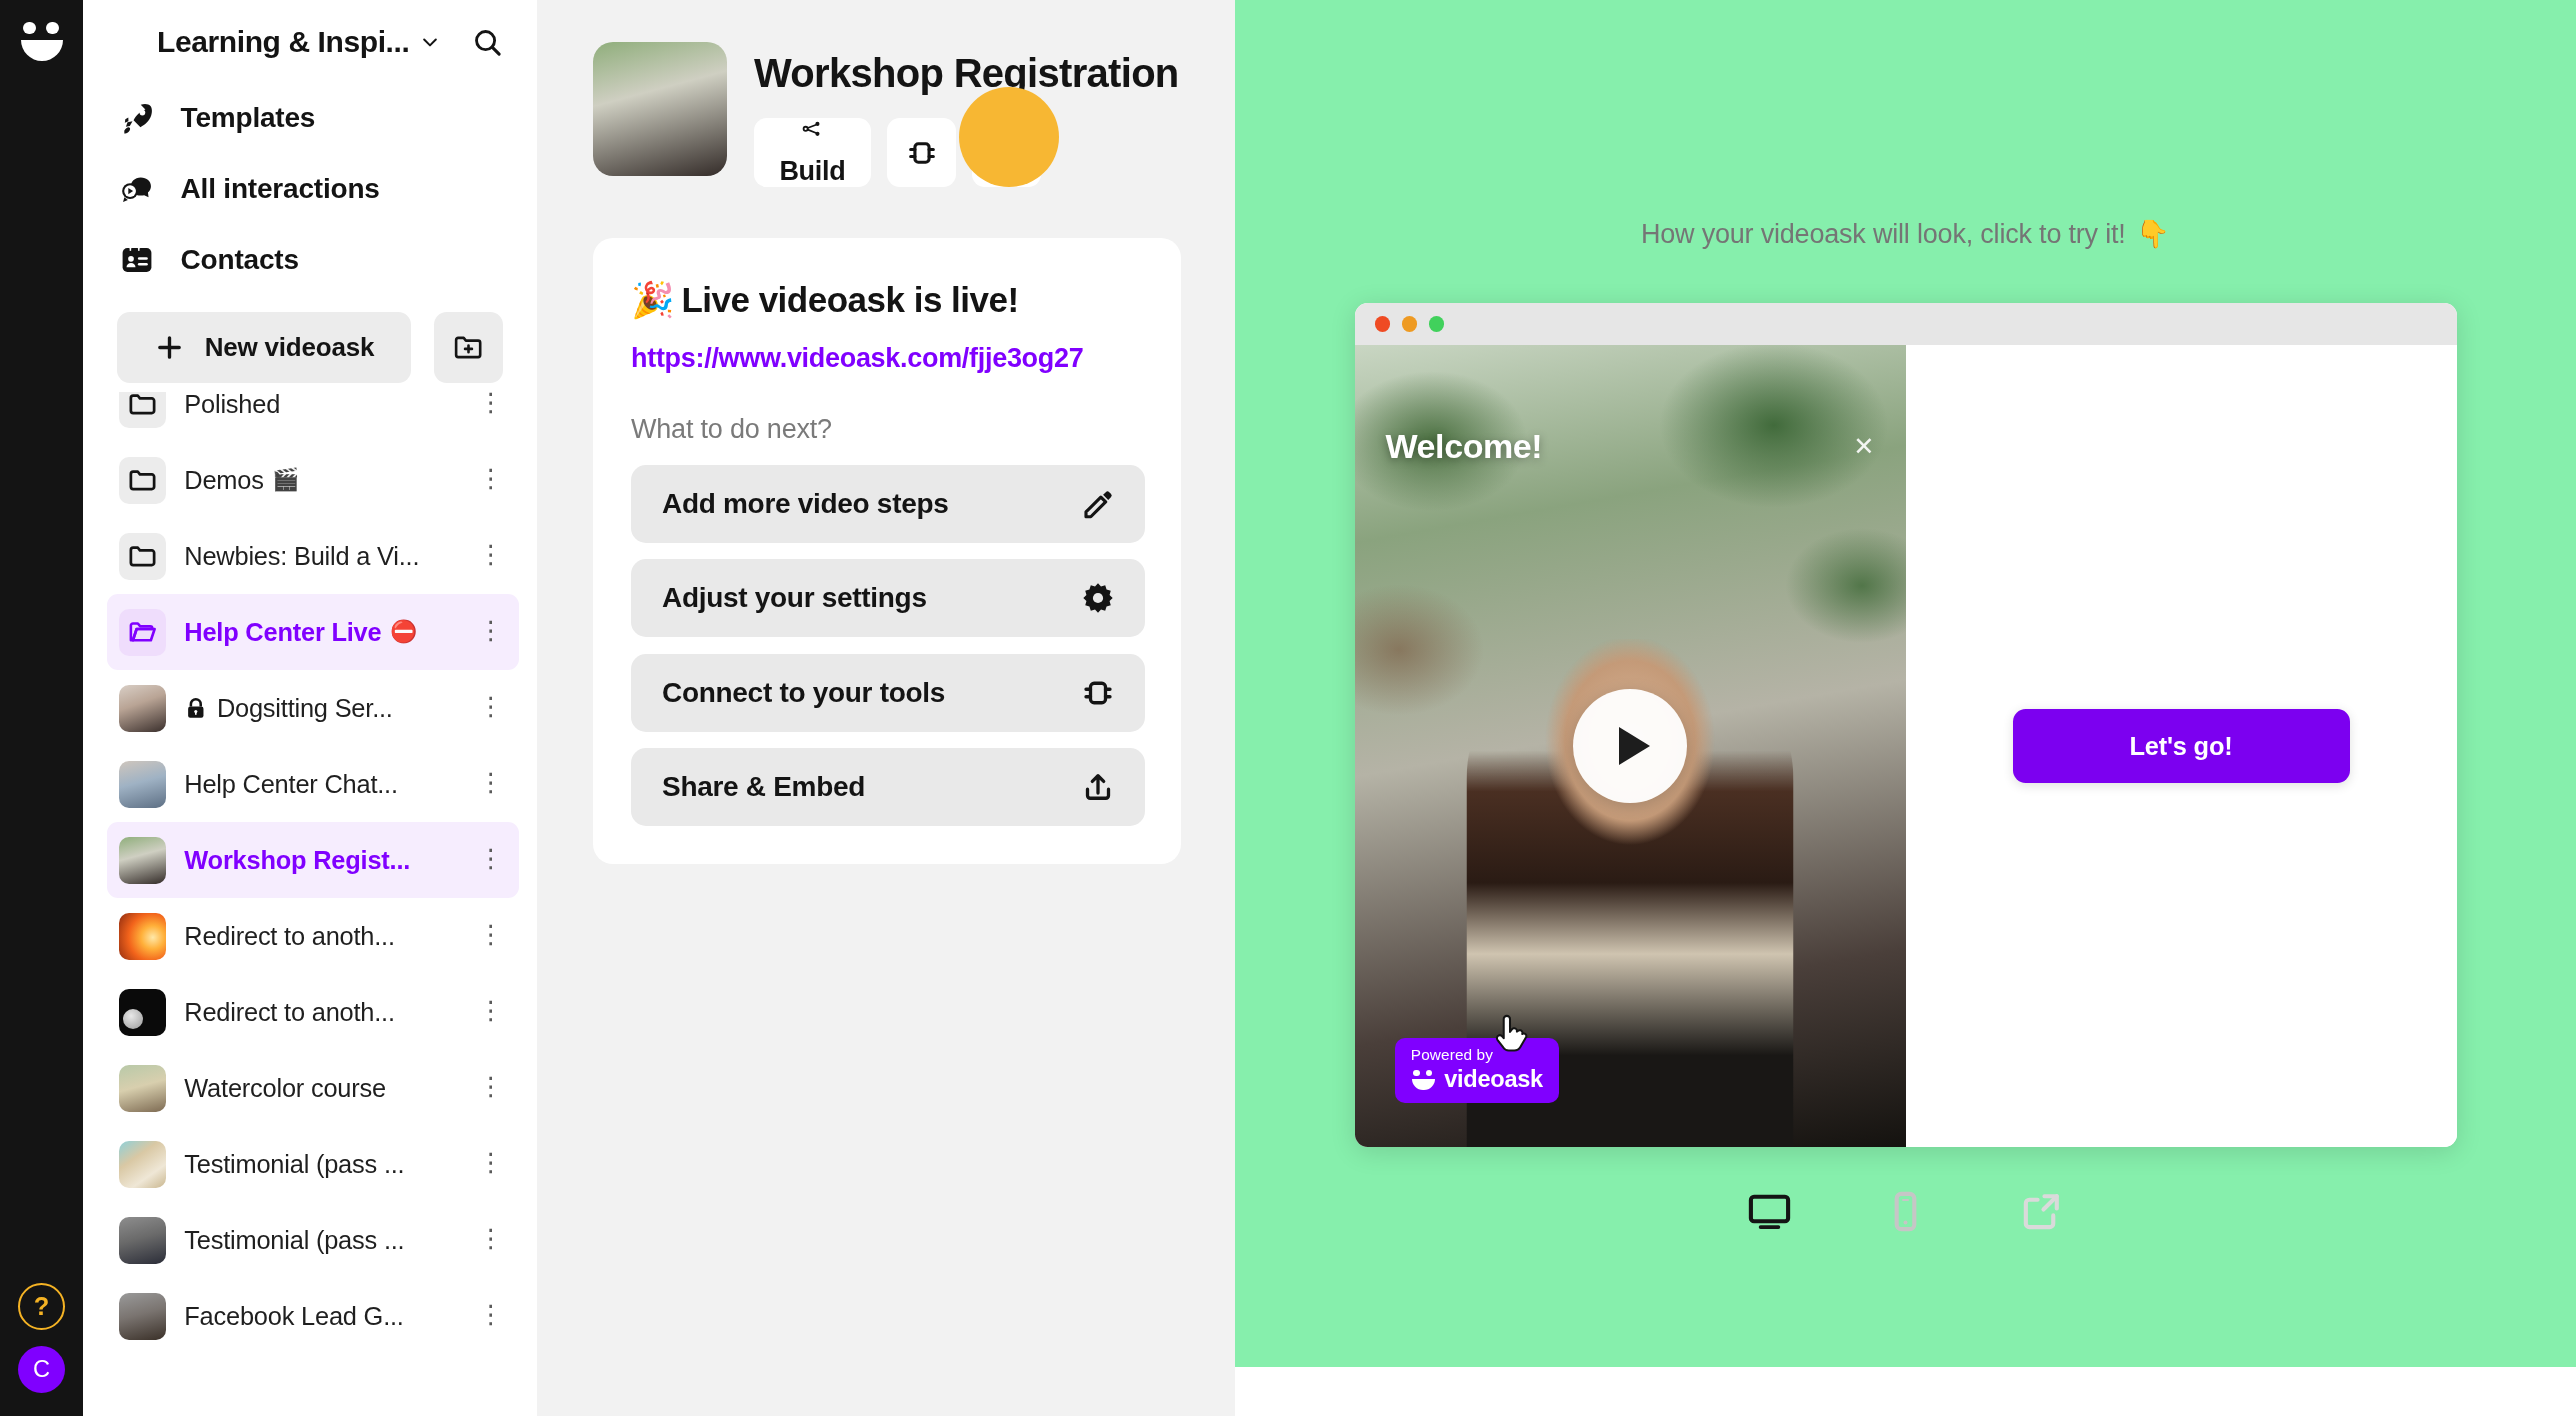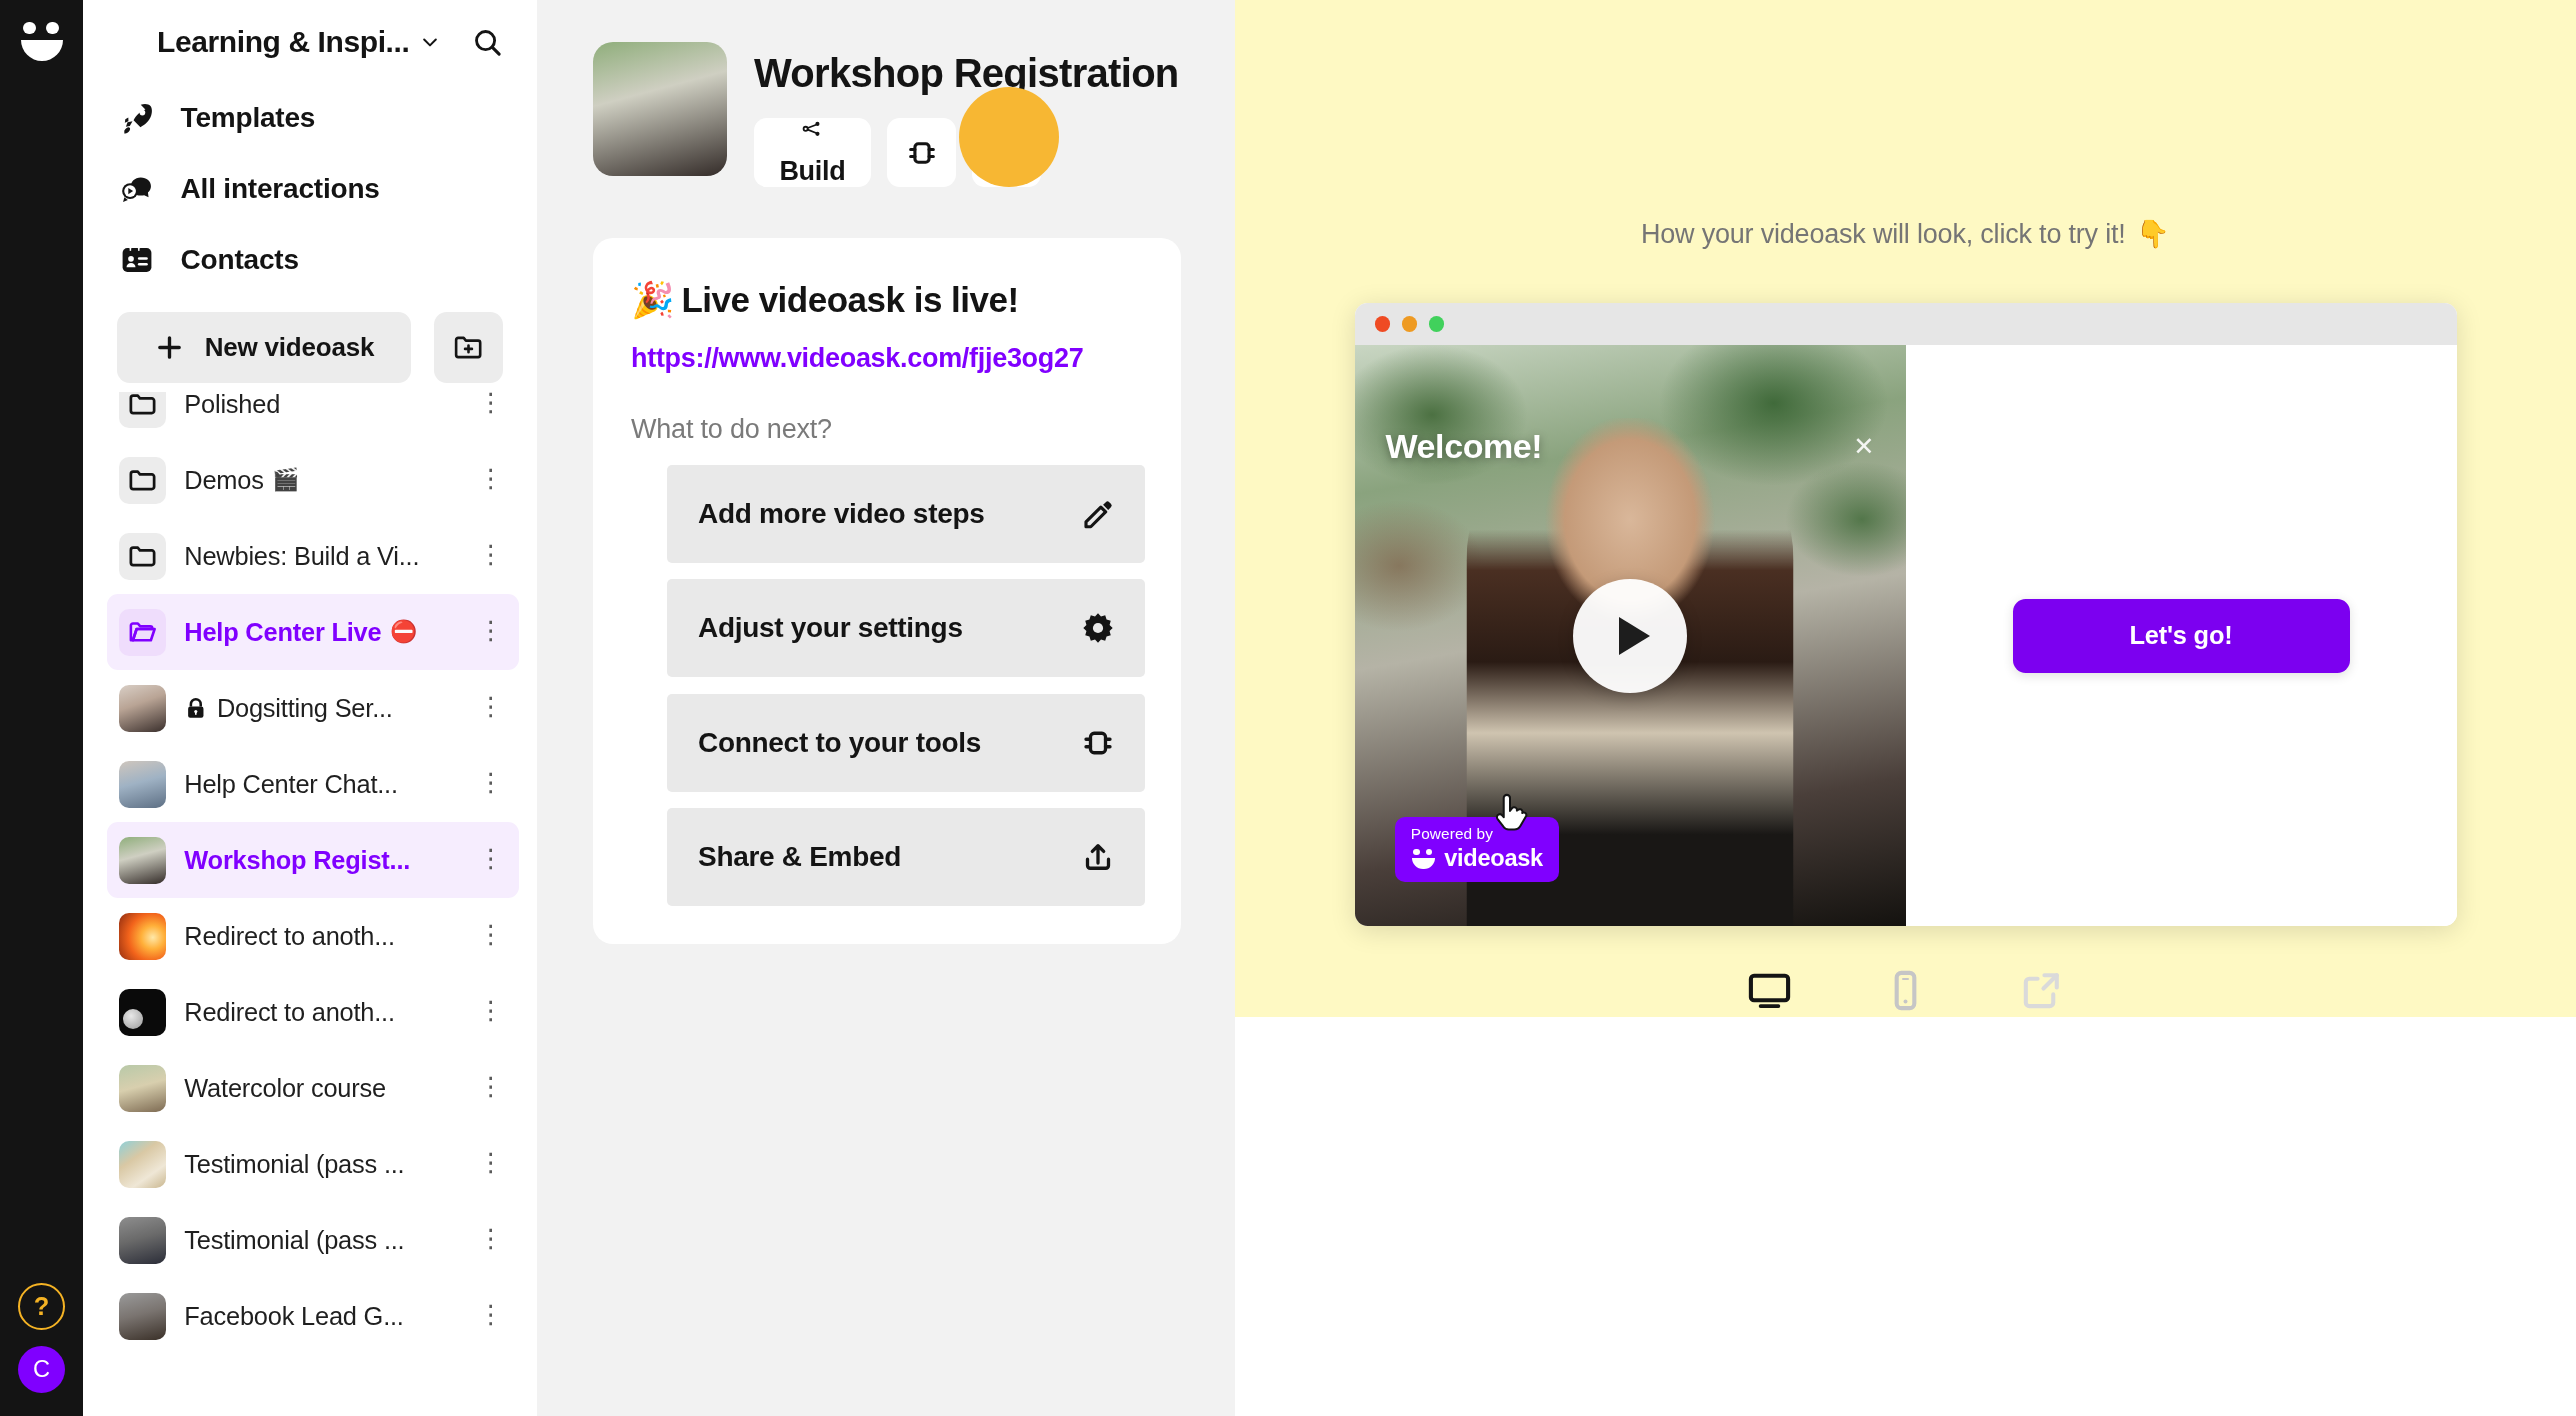--- a/index.html
+++ b/index.html
@@ -173,30 +173,30 @@
     display: inline-block; margin-top: 22px;
     font-size: 27px; font-weight: bold; color: #8000FF;
     letter-spacing: -0.3px; cursor: pointer;
     word-break: break-all;
   }
   .card-sub {
     margin-top: 40px; font-size: 27px; color: #7a7a7a; letter-spacing: -0.2px;
   }
   .next-list { margin-top: 20px; display: flex; flex-direction: column; gap: 16.3px; }
   .next-item {
-    height: 98px; background: #E9E9E9; border: none; border-radius: 5px;
+    height: 78px; background: #E9E9E9; border: none; border-radius: 15px;
     display: flex; align-items: center; justify-content: space-between;
-    padding: 0 29px 0 31px; cursor: pointer; margin-left: 36px;
+    padding: 0 29px 0 31px; cursor: pointer;
   }
   .next-label { font-size: 28px; font-weight: bold; color: #141414; letter-spacing: -0.3px; }
   .next-ic { width: 36px; height: 36px; display:flex; align-items:center; justify-content:center; }
 
   
   .preview {
-    flex: 1; height: 1017px; background: #fef9c3;
+    flex: 1; height: 1367px; background: #86efac;
     display: flex; flex-direction: column; align-items: center;
     padding-top: 218px;
   }
   .preview-hint {
     font-size: 27px; color: #757575; letter-spacing: -0.2px;
     display: flex; align-items: center; gap: 11px;
   }
   .browser {
     margin-top: 53px; width: 1102px; height: 844px;
     background: #fff; border-radius: 12.7px;

